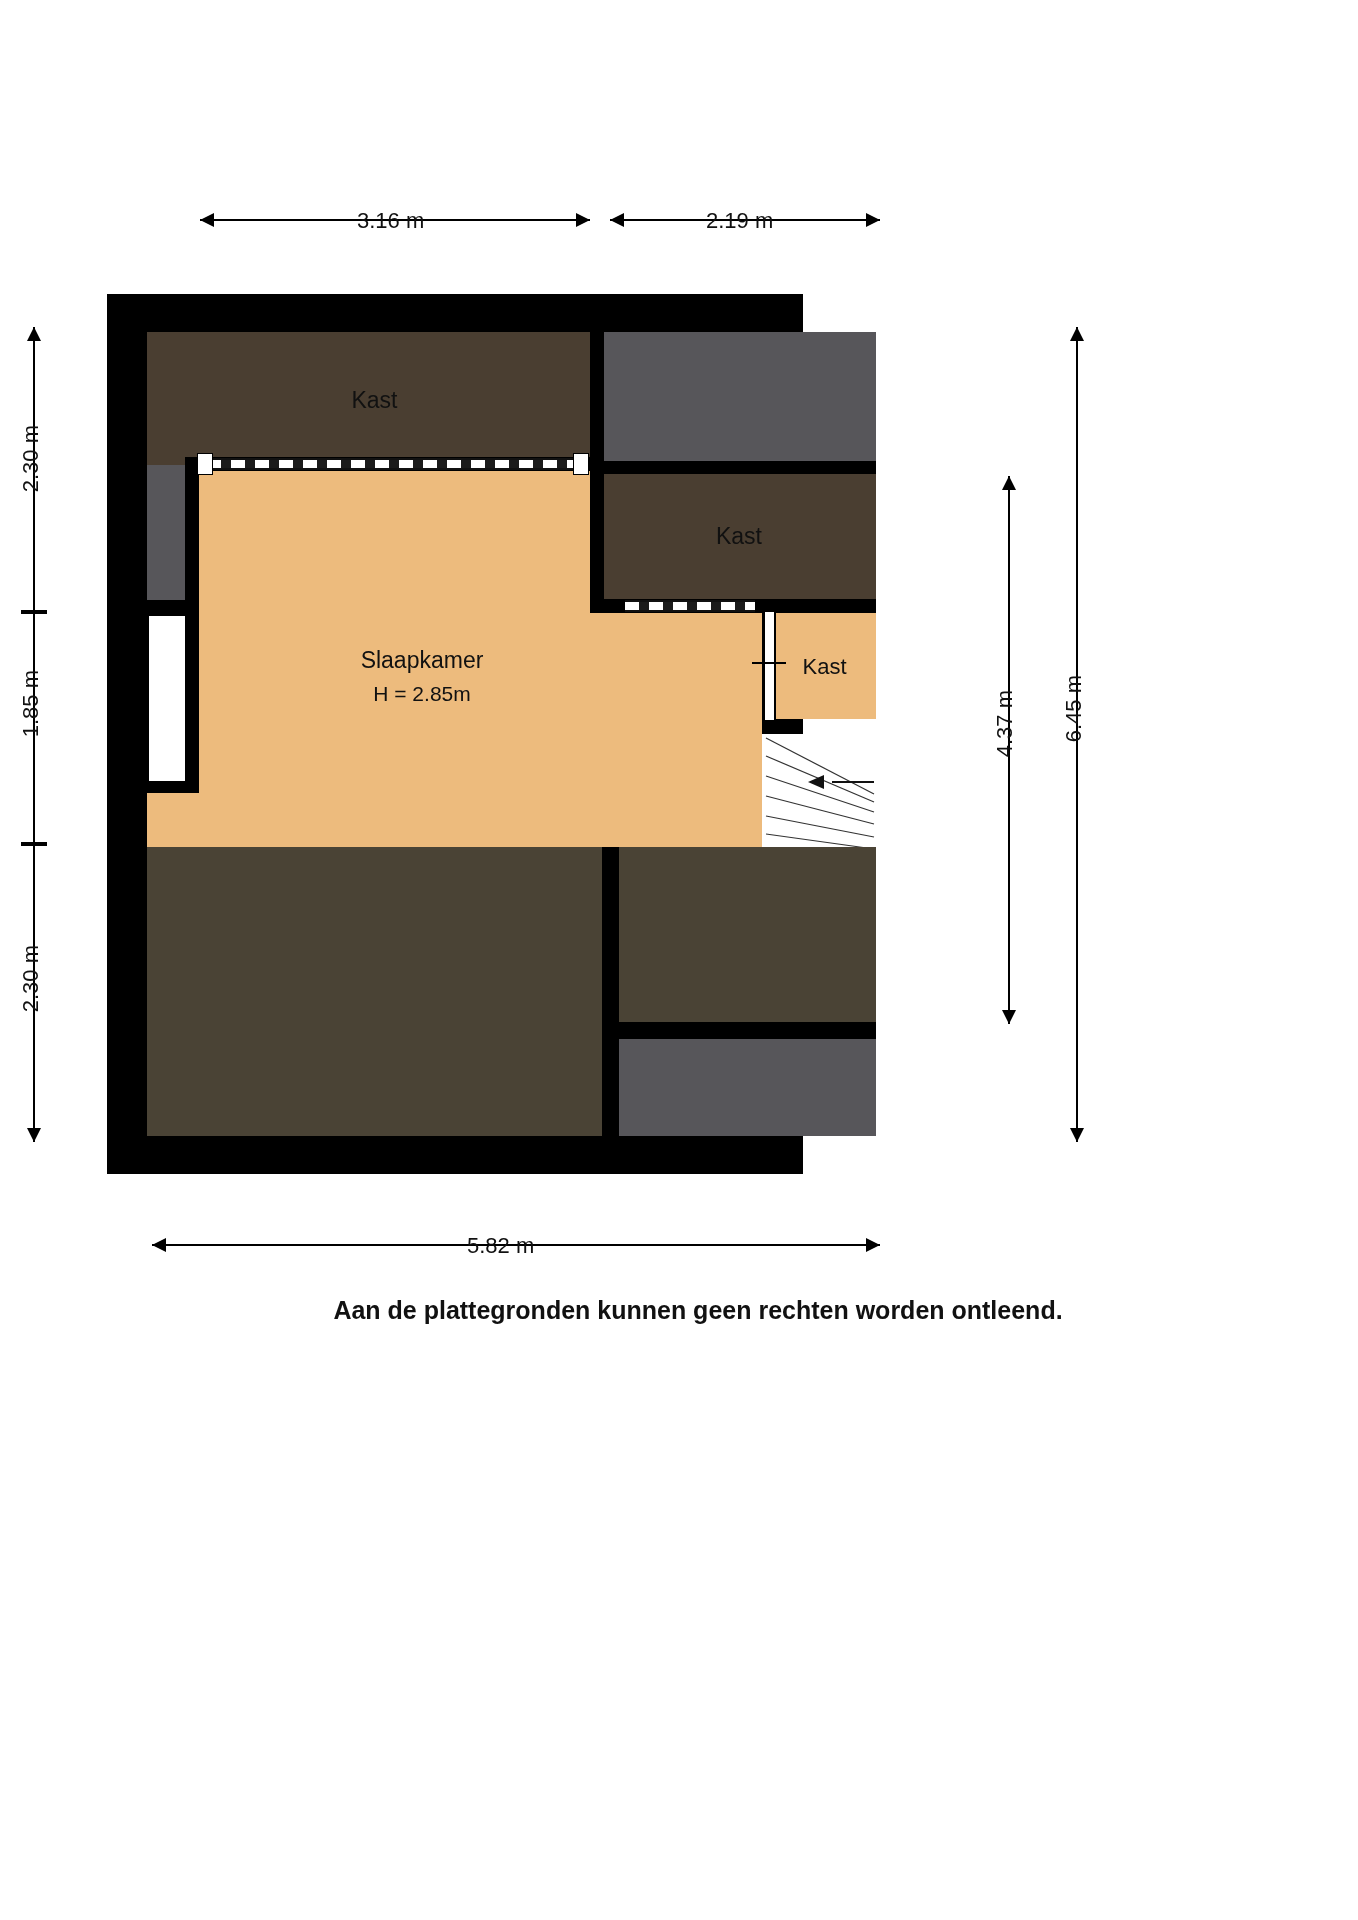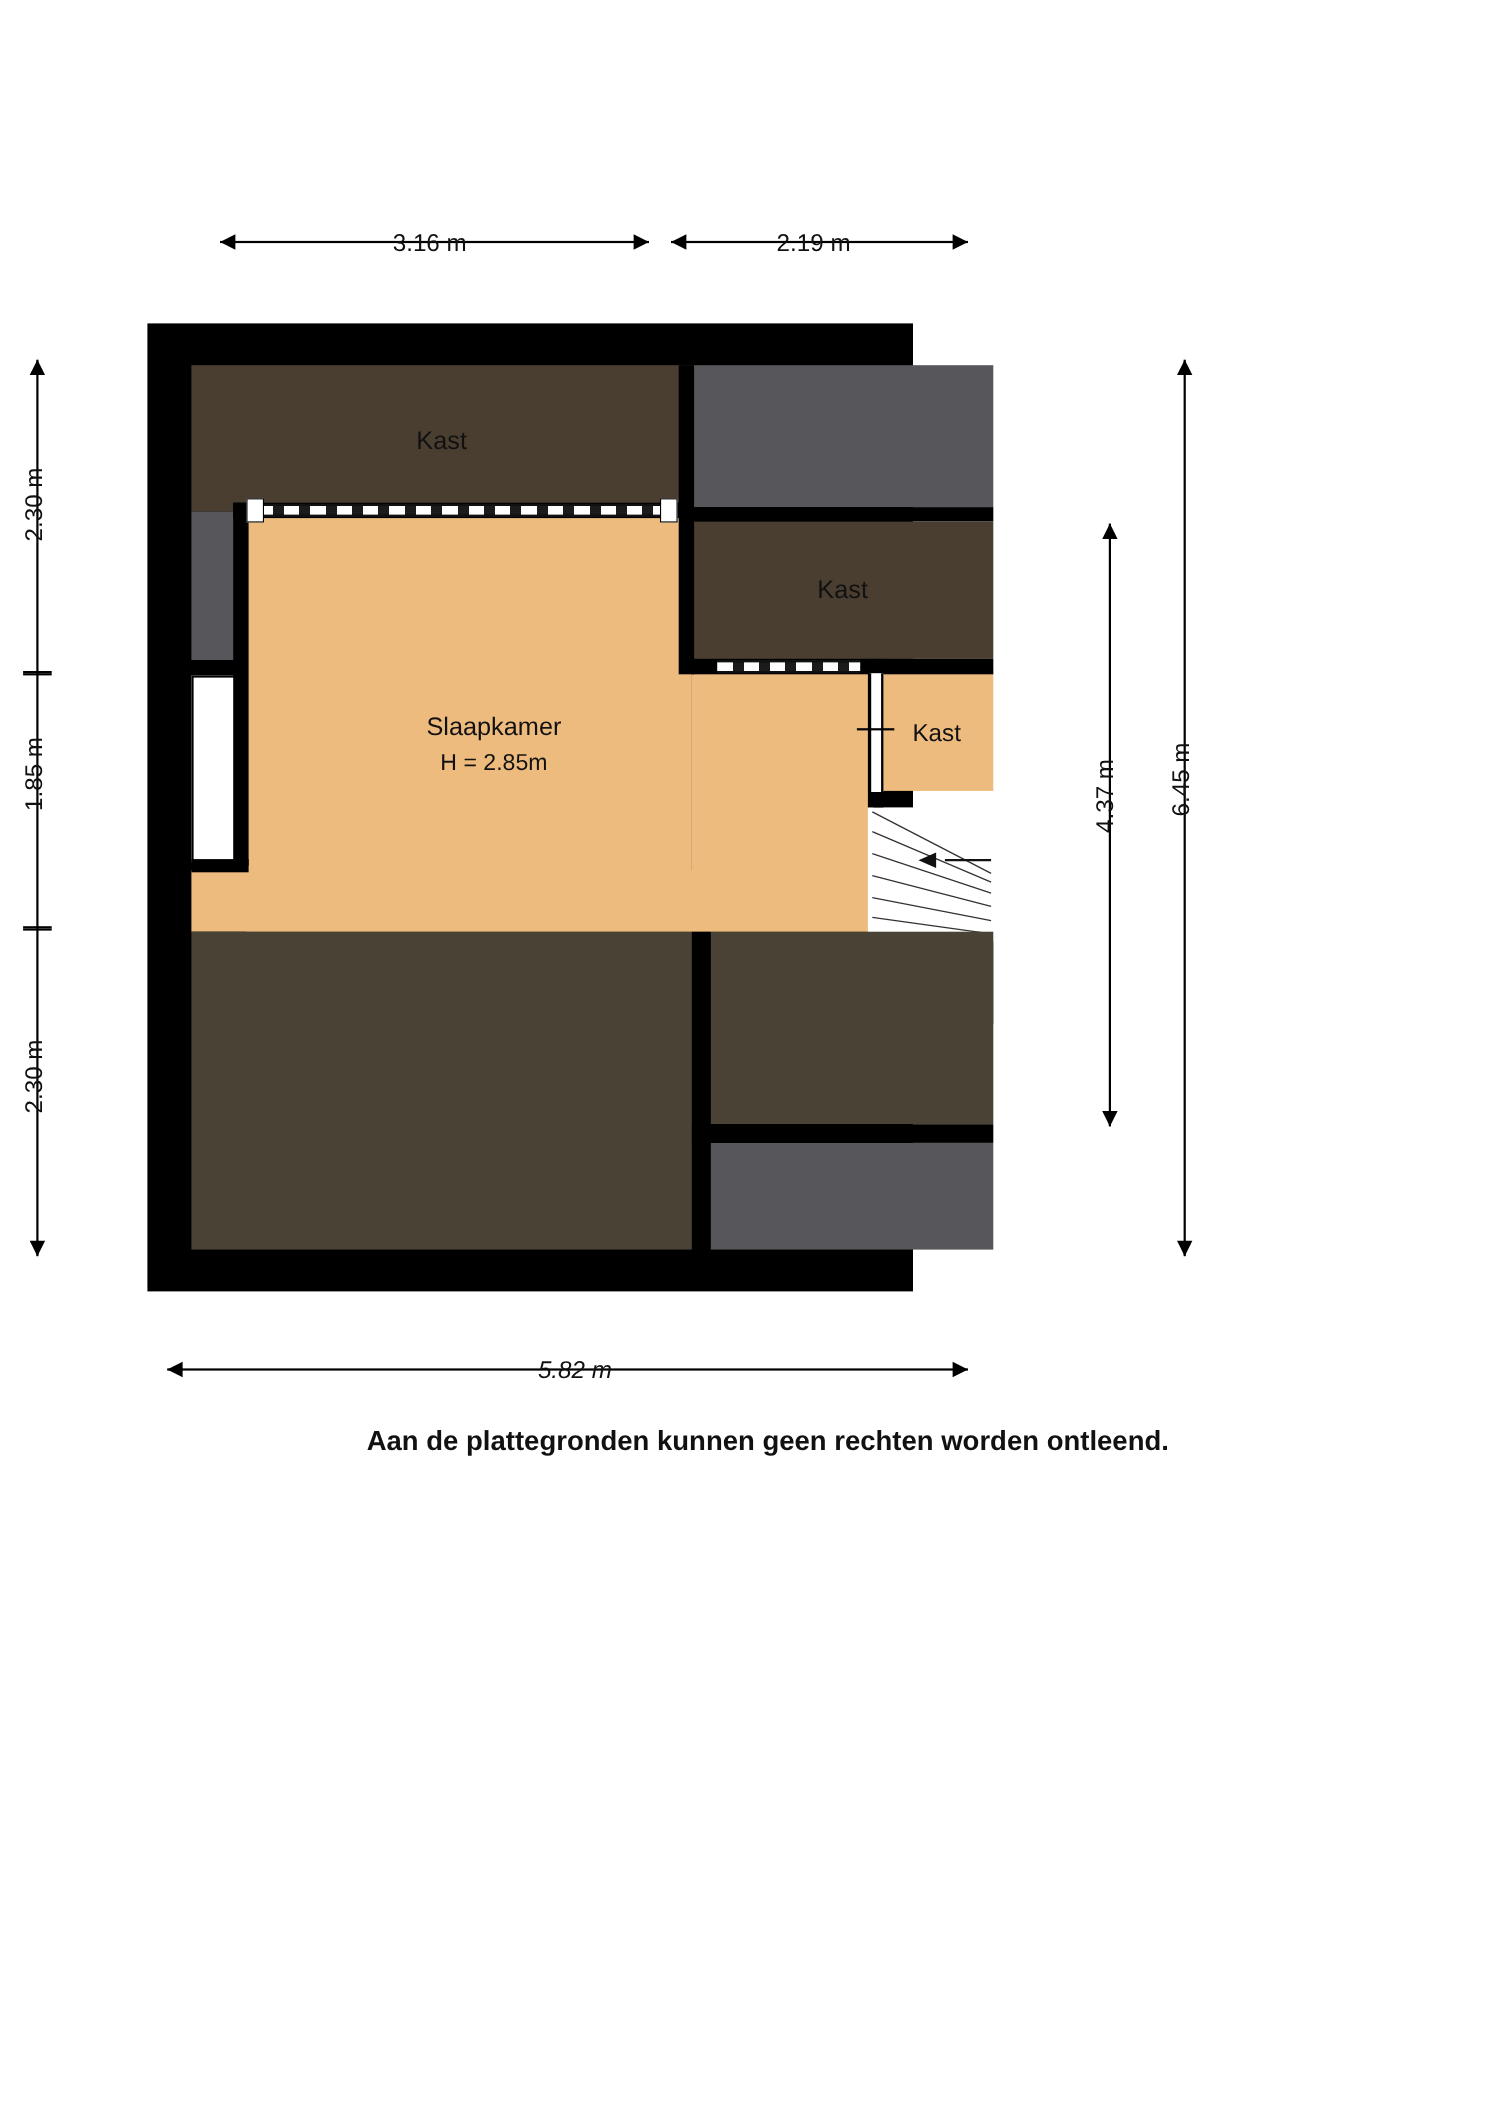--- a/index.html
+++ b/index.html
@@ -73,21 +73,20 @@
   .arrow-v .cap.bottom { bottom: 0; }
 
   
   #plan {
     position: absolute;
     left: 107px;
     top: 294px;
     width: 696px;
     height: 880px;
     background: #000000;   
-    margin-left: 27px;
   }
   .room {
     position: absolute;
     box-sizing: border-box;
   }
   .room-label {
     position: absolute;
     font-size: 23px;
     color: #111;
     text-align: center;
@@ -197,21 +196,21 @@
   <div class="head top"></div>
   <div class="head bottom"></div>
 </div>
 <div class="dim-label vert-label" style="left:1061px; top:675px;">6.45 m</div>
 
 <div class="arrow-h" style="left:152px; top:1231px; width:728px; height:28px;">
   <div class="line"></div>
   <div class="head left"></div>
   <div class="head right"></div>
 </div>
-<div class="dim-label" style="left:489px; top:1233px;font-style:italic;">5.82 m</div>
+<div class="dim-label" style="left:467px; top:1233px;">5.82 m</div>
 
 <div id="plan">
 
   <div class="room" style="left:40px; top:38px; width:455px; height:133px; background:#4a3e31;"></div>
   <div class="room-label" style="left:40px; top:93px; width:455px;">Kast</div>
 
   <div class="room" style="left:495px; top:38px; width:274px; height:129px; background:#57565a;"></div>
 
   <div class="room" style="left:495px; top:180px; width:274px; height:125px; background:#4a3e31;"></div>
   <div class="room-label" style="left:495px; top:229px; width:274px;">Kast</div>

